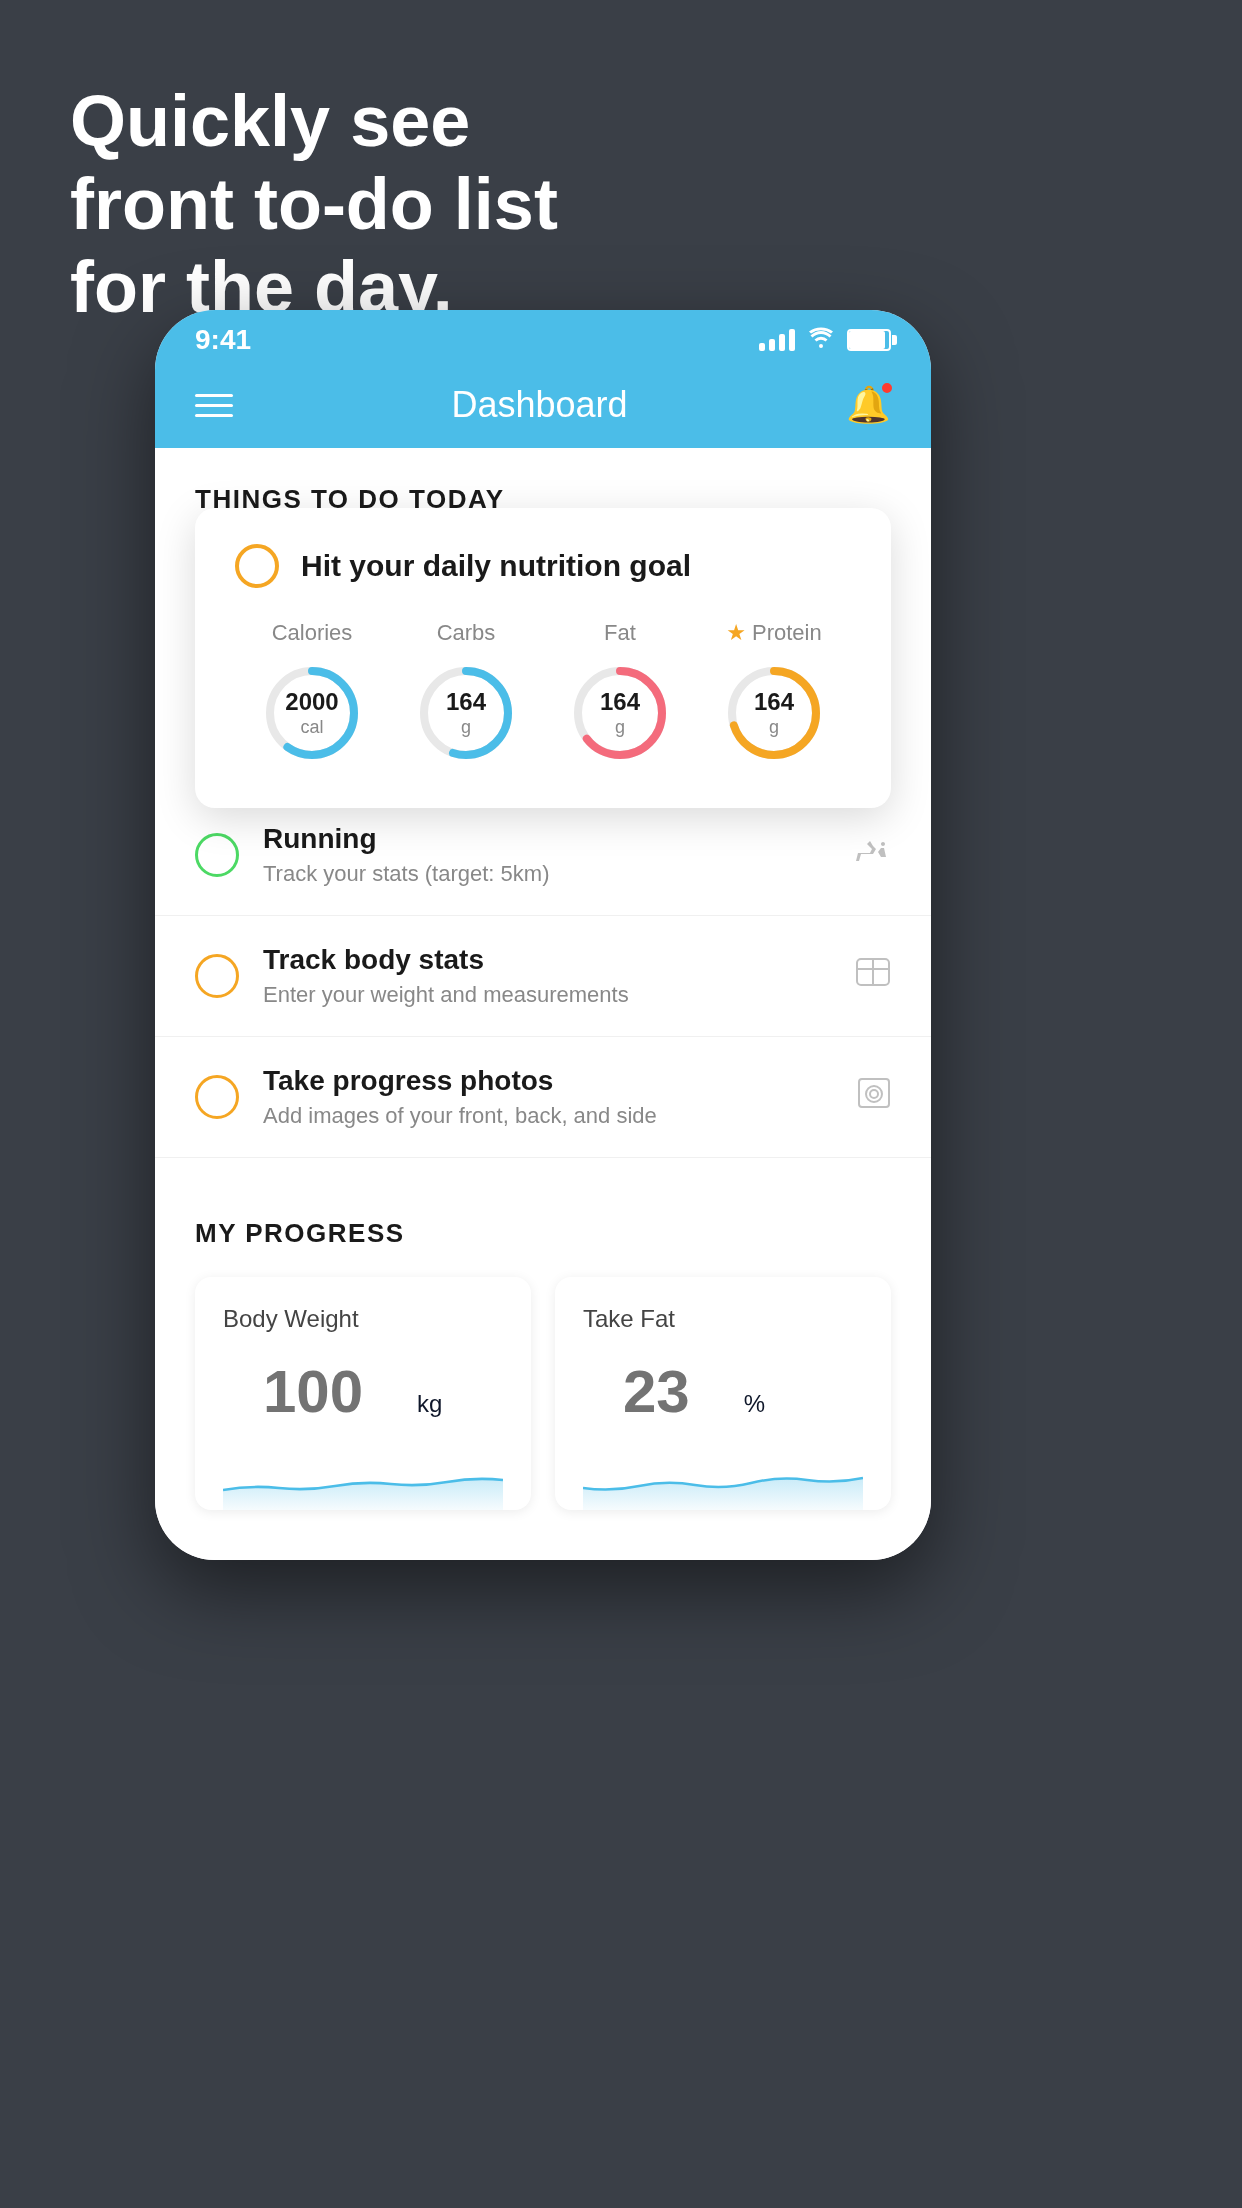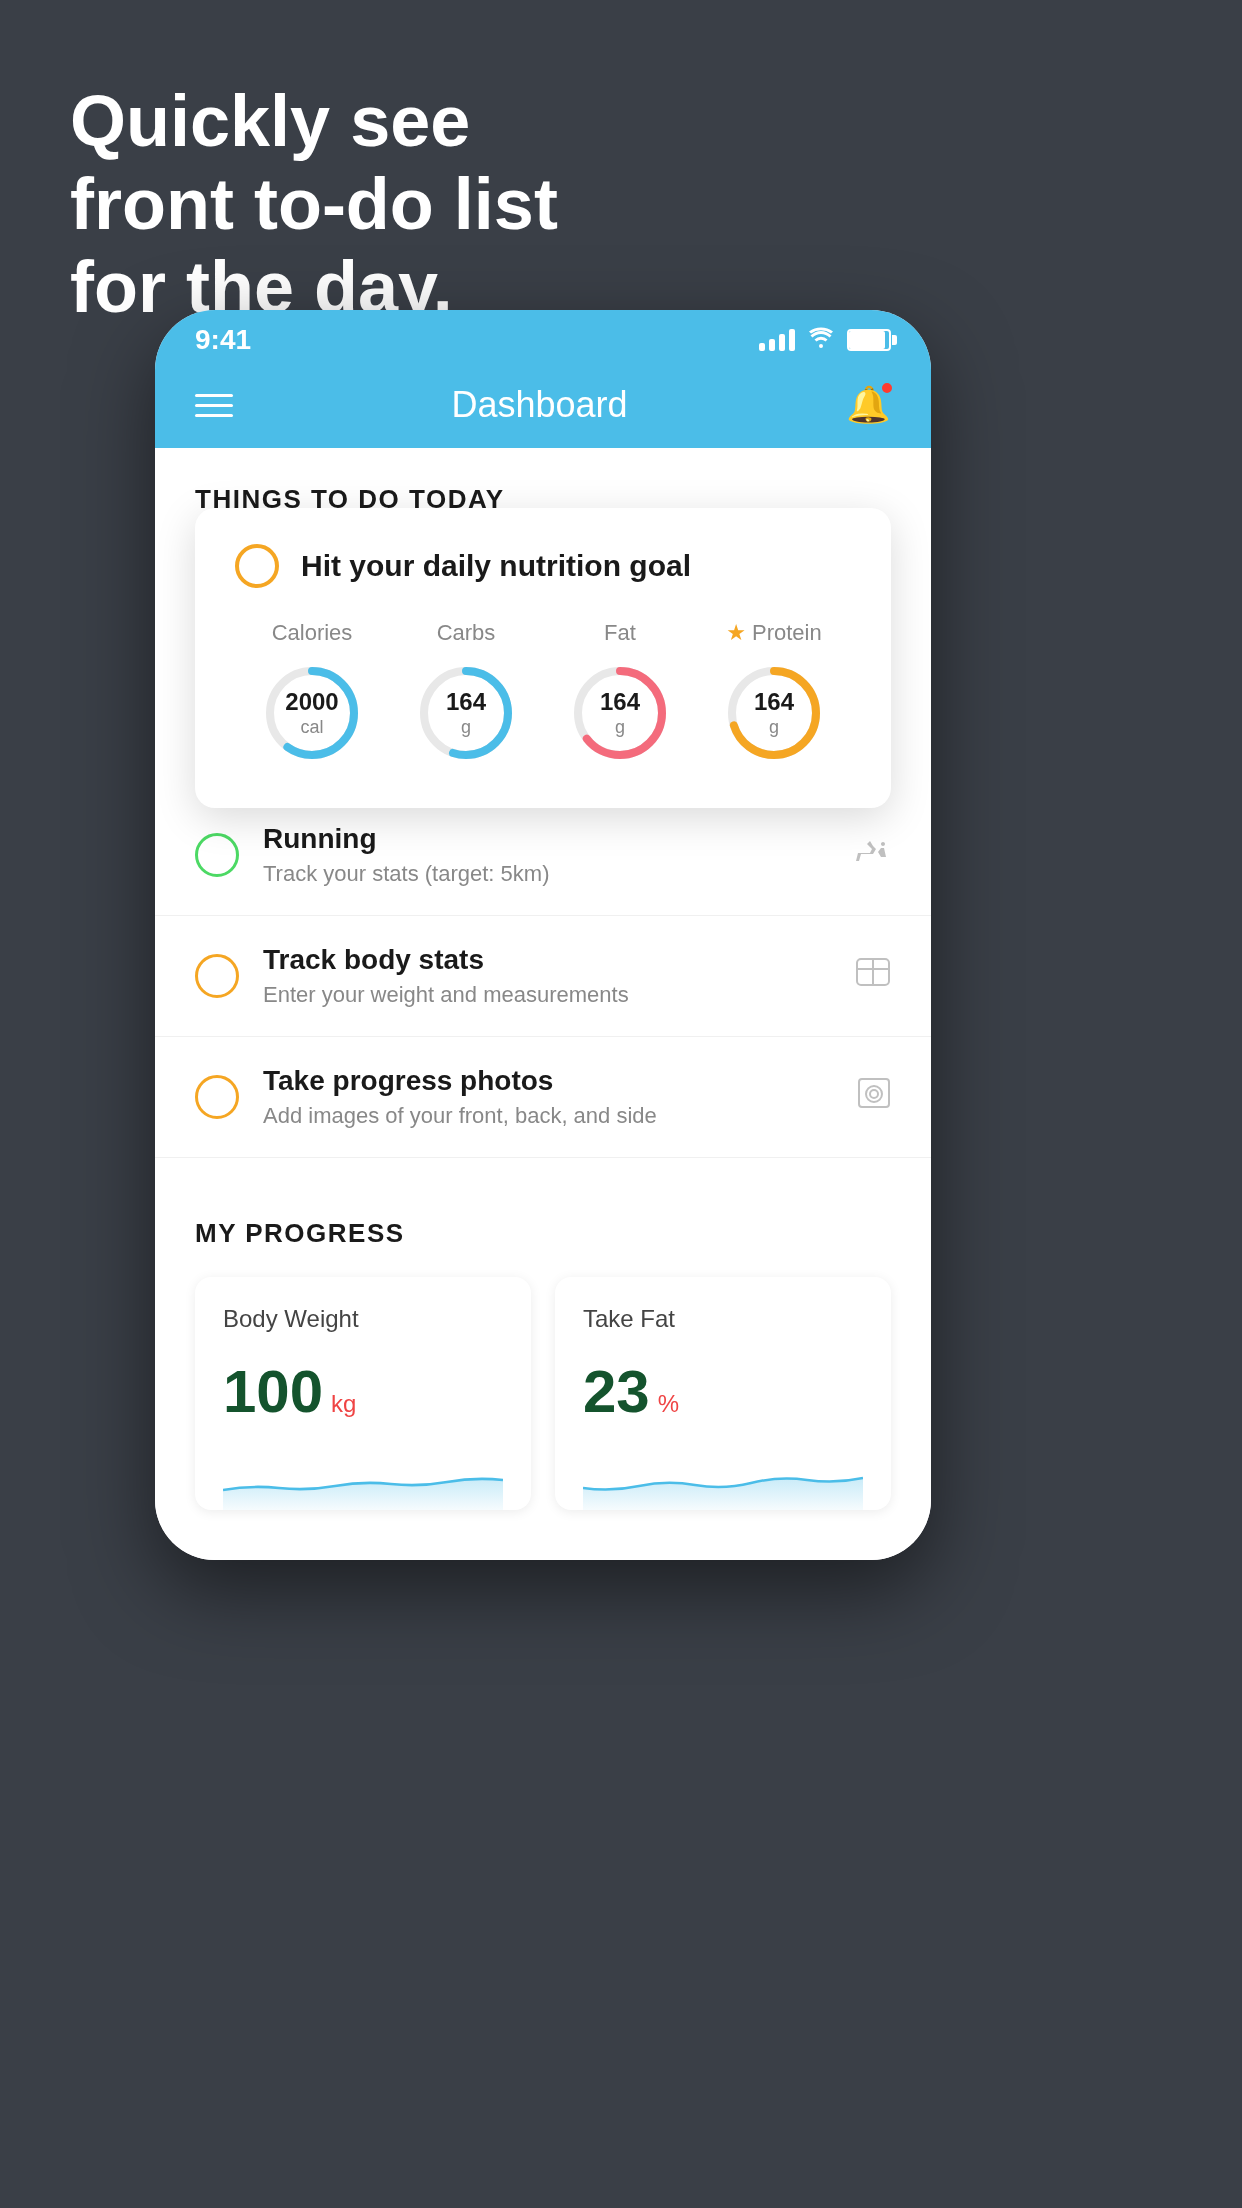--- a/index.html
+++ b/index.html
@@ -313,25 +313,27 @@
     }
     .progress-value-row {
       display: flex;
       align-items: baseline;
       gap: 8px;
       margin-bottom: 24px;
     }
     .progress-value {
       font-size: 60px;
       font-weight: 700;
-      color: #14532d;
+      color: #737373;
+      margin-left: 40px;
     }
     .progress-unit {
       font-size: 24px;
-      color: #ef4444;
+      color: #0f172a;
+      margin-left: 46px;
     }
     .progress-chart {
       height: 60px;
       position: relative;
       overflow: hidden;
     }
     .progress-chart svg {
       width: 100%;
       height: 100%;
     }

